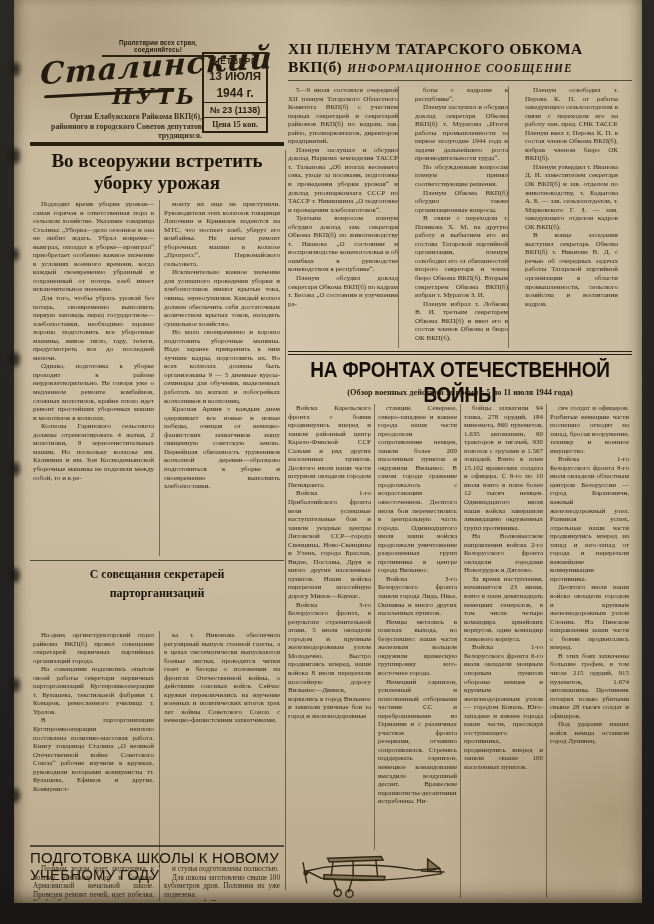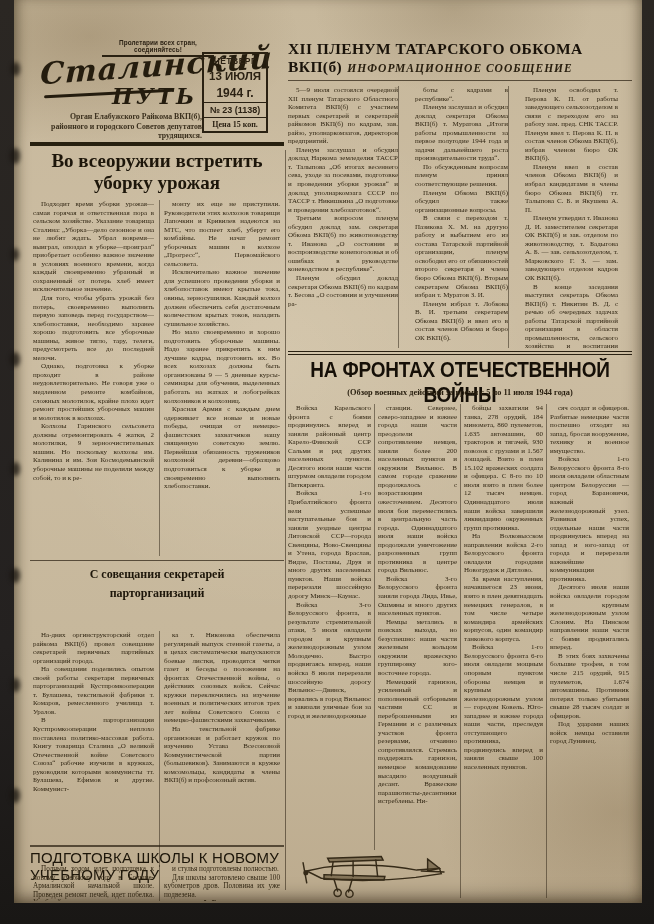--- a/index.html
+++ b/index.html
@@ -153,21 +153,20 @@
       <div>парторганизаций</div>
     </div>
     <div id="meeting-cols">
       <div class="col">
           <p class="para">На-днях оргинструкторский отдел райкома ВКП(б) провел совещание секретарей первичных партийных организаций города.</p>
           <p class="para">На совещании поделились опытом своей работы секретари первичных парторганизаций Кустпромкооперации т. Булашева, текстильной фабрики т. Комаров, ремесленного училища т. Уралов.</p>
           <p class="para">В парторганизации Кустпромкооперации неплохо поставлена политико-массовая работа. Книгу товарища Сталина „О великой Отечественной войне Советского Союза“ рабочие изучили в кружках, руководили которыми коммунисты тт. Булашева, Ефимов и другие. Коммунист-</p>
         </div>
       <div class="col">
           <p class="para">ка т. Никонова обеспечила регулярный выпуск стенной газеты, а в цехах систематически выпускаются боевые листки, проводятся читки газет и беседы о положении на фронтах Отечественной войны, о действиях союзных войск. Сейчас кружки переключились на изучение военных и политических итогов трех лет войны Советского Союза с немецко-фашистскими захватчиками.</p>
-          <p class="para">На текстильной фабрике организован и работает кружок по изучению Устава Всесоюзной Коммунистической партии (большевиков). Занимаются в кружке комсомольцы, кандидаты в члены ВКП(б) и профсоюзный актив.</p>
         </div>
     </div>
 
     <div id="school-rule" class="hrule"></div>
     <div id="school-title">ПОДГОТОВКА ШКОЛЫ К НОВОМУ УЧЕБНОМУ ГОДУ</div>
     <div id="school-cols">
       <div class="col">
           <p class="para">Полным ходом идет подготовка к новому учебному году в Больше-Армалинской начальной школе. Проведен ремонт печей, идет побелка. Учебный инвентарь—доски, парты, столы</p>
         </div>
       <div class="col">
@@ -191,21 +190,20 @@
       <div class="col">
           <p class="para">боты с кадрами в республике“.</p>
           <p class="para">Пленум заслушал и обсудил доклад секретаря Обкома ВКП(б) т. Муратова „Итоги работы промышленности за первое полугодие 1944 года и задачи дальнейшего роста производительности труда“.</p>
           <p class="para">По обсужденным вопросам пленум принял соответствующие решения.</p>
           <p class="para">Пленум Обкома ВКП(б) обсудил также организационные вопросы.</p>
           <p class="para">В связи с переходом т. Пазикова Х. М. на другую работу и выбытием его из состава Татарской партийной организации, пленум освободил его от обязанностей второго секретаря и члена бюро Обкома ВКП(б). Вторым секретарем Обкома ВКП(б) избран т. Муратов З. И.</p>
           <p class="para">Пленум избрал т. Лобкова В. И. третьим секретарем Обкома ВКП(б) и ввел его в состав членов Обкома и бюро ОК ВКП(б).</p>
         </div>
       <div class="col">
           <p class="para">Пленум освободил т. Перова К. П. от работы заведующего сельхозотделом в связи с переходом его на работу зам. пред. СНК ТАССР. Пленум ввел т. Перова К. П. в состав членов Обкома ВКП(б), избрав членом бюро ОК ВКП(б).</p>
-          <p class="para">Пленум ввел в состав членов Обкома ВКП(б) и избрал кандидатами в члены бюро Обкома ВКП(б) тт. Талыпова С. Б. и Якушева А. П.</p>
           <p class="para">Пленум утвердил т. Иванова Д. И. заместителем секретаря ОК ВКП(б) и зав. отделом по животноводству, т. Бадыгова А. Б. — зав. сельхозотделом, т. Марковского Г. З. — зам. заведующего отделом кадров ОК ВКП(б).</p>
           <p class="para">В конце заседания выступил секретарь Обкома ВКП(б) т. Никитин В. Д. с речью об очередных задачах работы Татарской партийной организации в области промышленности, сельского хозяйства и воспитании кадров.</p>
         </div>
     </div>
 
     <div id="fronts-rule"></div>
     <div id="fronts-title">НА ФРОНТАХ ОТЕЧЕСТВЕННОЙ ВОЙНЫ</div>
     <div id="fronts-subtitle">(Обзор военных действий за время с 5 по 11 июля 1944 года)</div>
     <div id="fronts-cols">
       <div class="col short">

